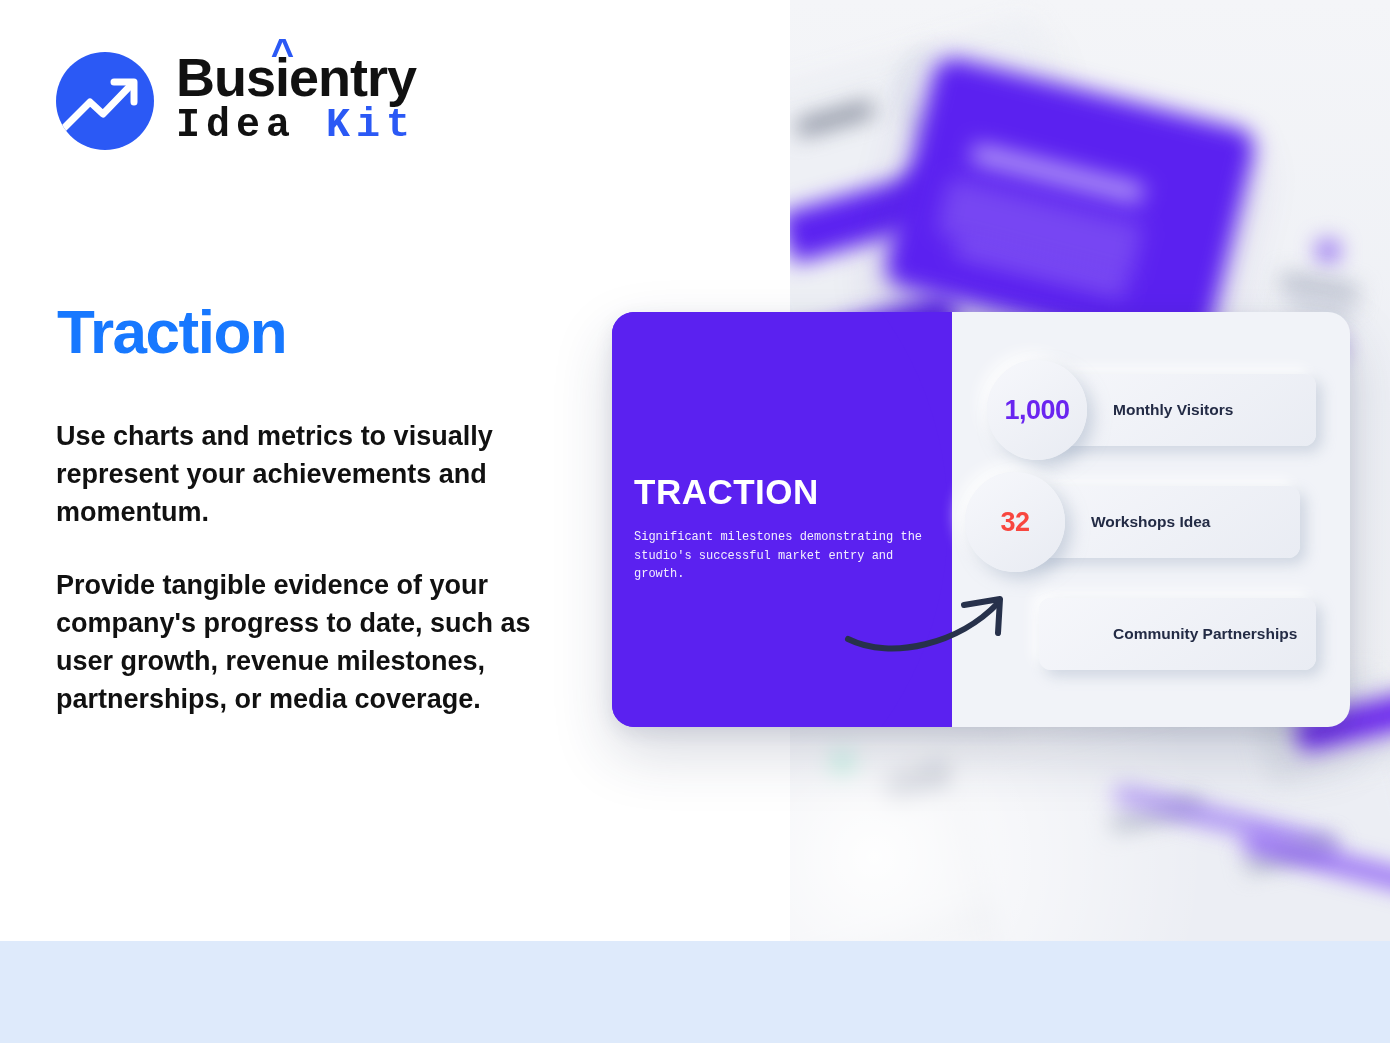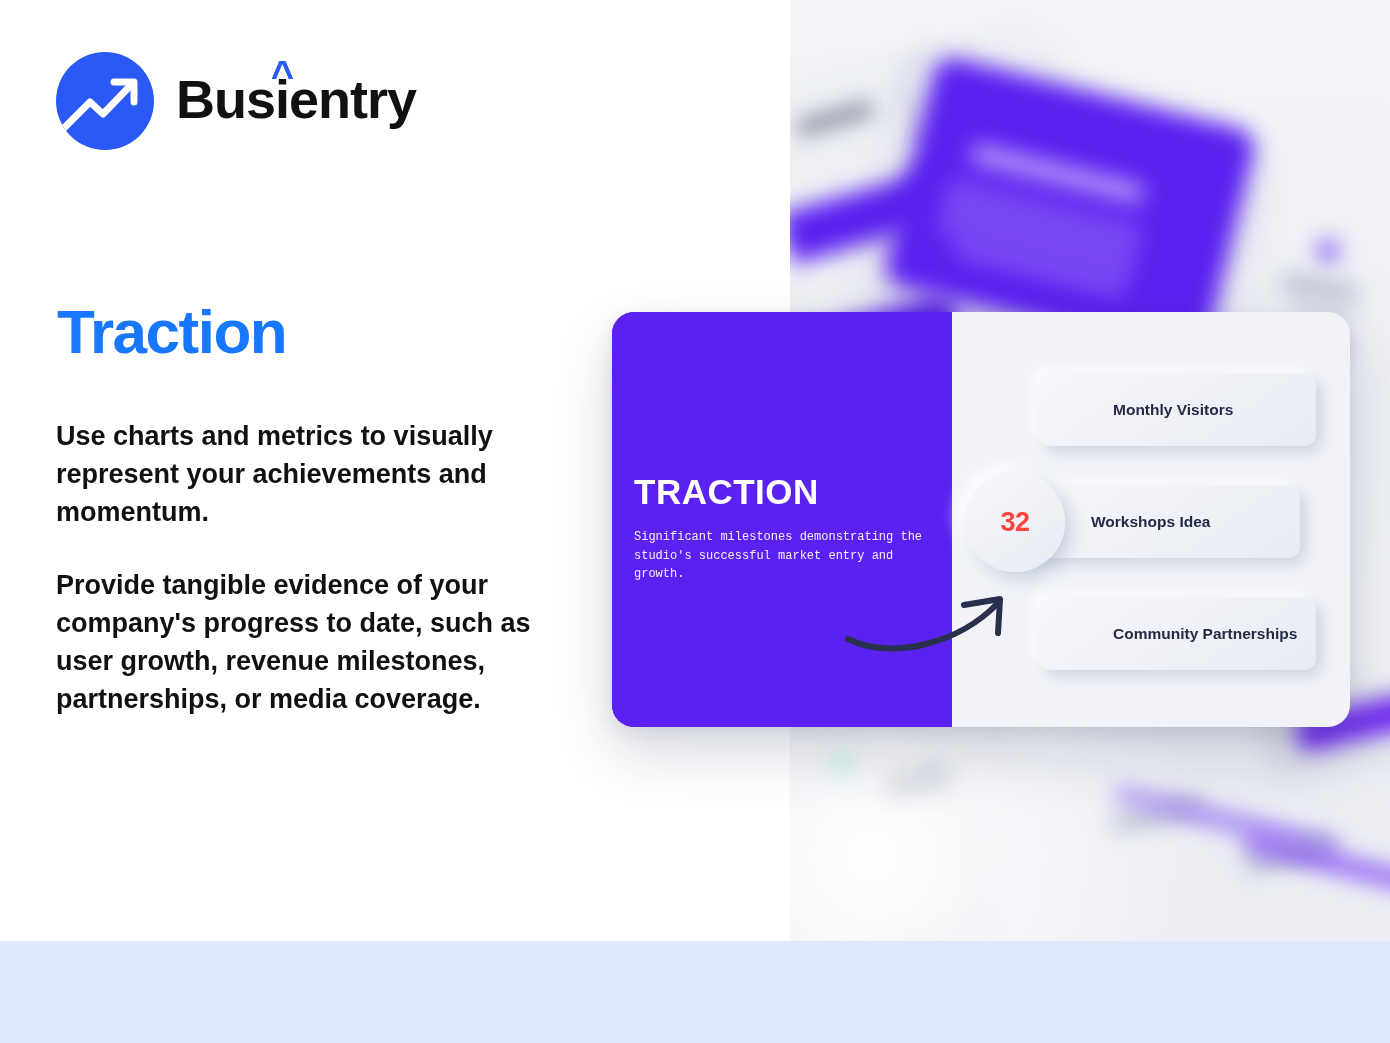--- a/index.html
+++ b/index.html
@@ -172,20 +172,21 @@
             <circle cx="49" cy="49" r="49"></circle>
           </clipPath>
         <g clip-path="url(#cc)">
           <path d="M6 78 L34 50 L47 62 L75 33" fill="none" stroke="#ffffff" stroke-width="7" stroke-linecap="round" stroke-linejoin="round"></path>
           <path d="M58 30 H78 V50" fill="none" stroke="#ffffff" stroke-width="7" stroke-linecap="round" stroke-linejoin="round"></path>
         </g>
       </svg>
     </div>
     <div class="logo-words">
       <div class="logo-line1"><span>Bus</span><span class="acc"><span class="hat">^</span><span>i</span></span><span>entry</span></div>
+      <div class="logo-line2"><span>Idea</span> <span class="kit">Kit</span></div>
     </div>
   </div>
 
   <h1 class="headline">Traction</h1>
 
   <div class="body-copy">
     <p>Use charts and metrics to visually represent your achievements and momentum.</p>
     <p>Provide tangible evidence of your company's progress to date, such as user growth, revenue milestones, partnerships, or media coverage.</p>
   </div>
 
@@ -204,20 +205,23 @@
         <path d="M122 18 L158 12 L156 46" fill="none" stroke="#27314B" stroke-width="6" stroke-linecap="round" stroke-linejoin="round"></path>
       </svg>
     </div>
 
     <div class="metrics">
 
       <div class="metric m1">
         <div class="m-pill">
           <span class="m-label">Monthly Visitors</span>
         </div>
+        <div class="m-circle">
+          <span class="m-value" style="color:#6A25F0">1,000</span>
+        </div>
       </div>
 
       <div class="metric m2">
         <div class="m-pill">
           <span class="m-label">Workshops Idea</span>
         </div>
         <div class="m-circle">
           <span class="m-value" style="color:#F8463F">32</span>
         </div>
       </div>

